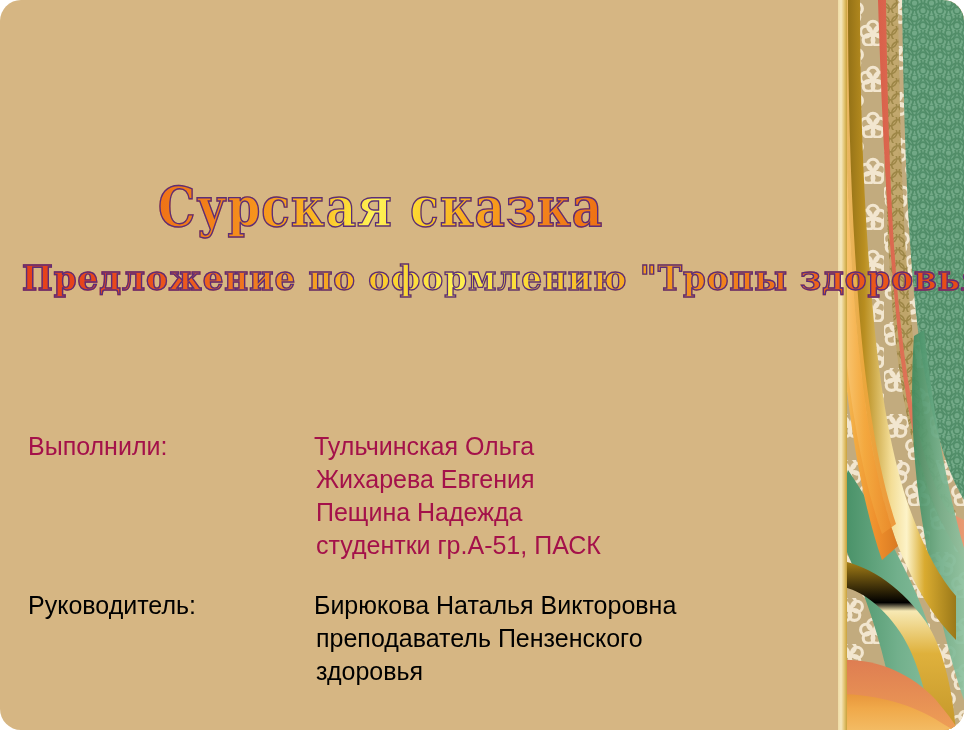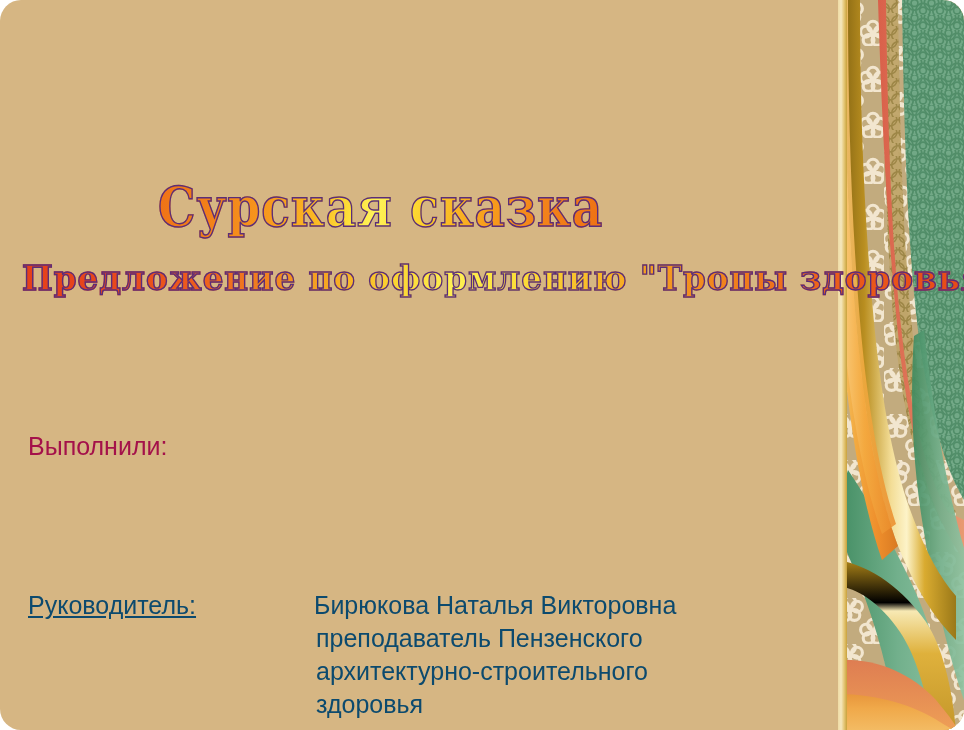--- a/index.html
+++ b/index.html
@@ -251,23 +251,28 @@
       <rect x="0" y="0" width="9" height="730" fill="url(#gGoldOuter)"></rect>
     </svg>
   </div>
 
   <div class="deco-title" id="title-main" style="-webkit-text-stroke: 1.4px rgb(90, 45, 122);">Сурская сказка</div>
 
   <div class="deco-title" id="title-sub" style="-webkit-text-stroke: 1.4px rgb(90, 45, 122);">Предложение по оформлению "Тропы здоровья"</div>
 
   <div class="body-block body-label" id="authors-label" style="color: rgb(164, 17, 74);">Выполнили:</div>
 
-
-  <div class="body-block body-label" id="advisor-label" style="color: #0c4a6e; text-decoration: underline;">Руководитель:</div>
-
-  <div class="body-block body-lines" id="advisor-lines" style="color: #0c4a6e;">
+  <div class="body-block body-lines" id="authors-lines" style="color: rgb(164, 17, 74);">
+    <div>Тульчинская Ольга</div>
+    <div>Жихарева Евгения</div>
+    <div>Пещина Надежда</div>
+    <div>студентки гр.А-51, ПАСК</div>
+  </div>
+
+  <div class="body-block body-label" id="advisor-label" style="color: #000000;">Руководитель:</div>
+
+  <div class="body-block body-lines" id="advisor-lines" style="color: #000000;">
     <div>Бирюкова Наталья Викторовна</div>
     <div>преподаватель Пензенского</div>
-    <div>архитектурно-строительного</div>
     <div>здоровья</div>
   </div>
 
 </div>
 
 </body></html>

